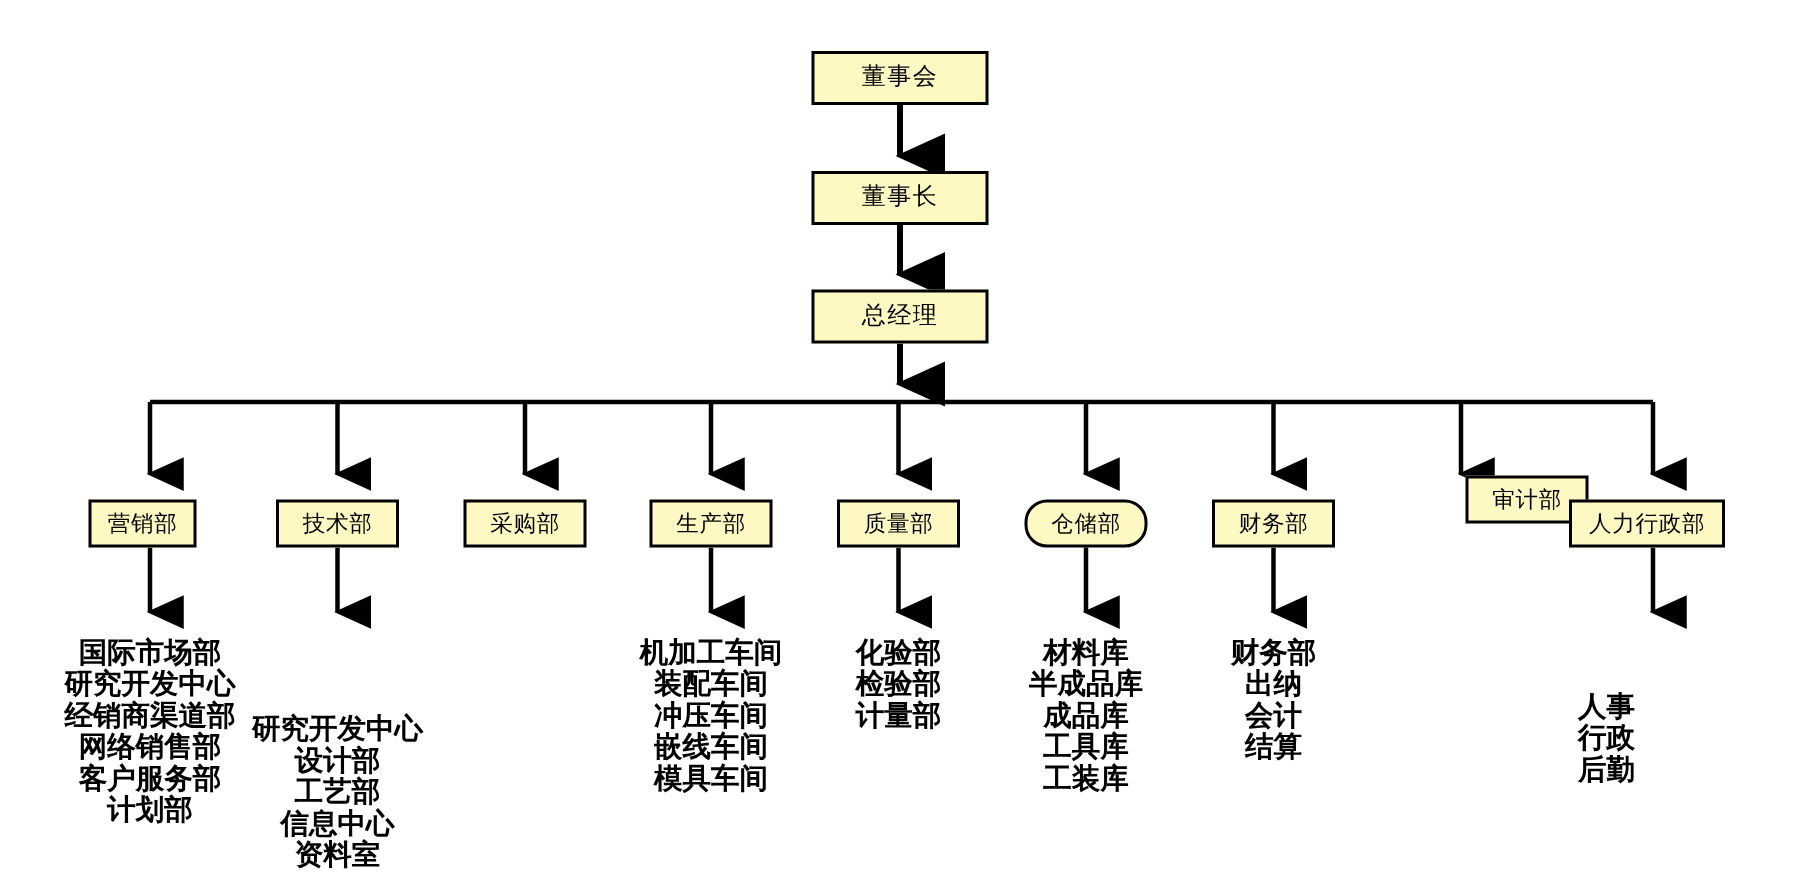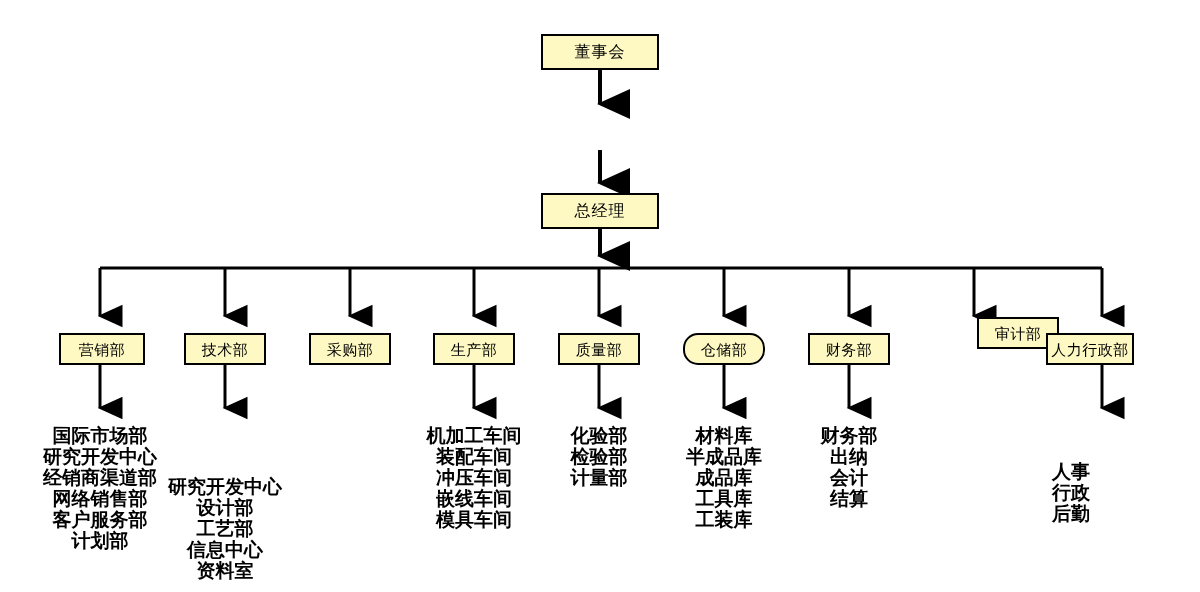--- a/index.html
+++ b/index.html
@@ -96,25 +96,28 @@
     <line x1="474" y1="365" x2="474" y2="408" stroke="#000000" stroke-width="3" marker-end="url(#arrow)"></line>
     <line x1="599" y1="365" x2="599" y2="408" stroke="#000000" stroke-width="3" marker-end="url(#arrow)"></line>
     <line x1="724" y1="365" x2="724" y2="408" stroke="#000000" stroke-width="3" marker-end="url(#arrow)"></line>
     <line x1="849" y1="365" x2="849" y2="408" stroke="#000000" stroke-width="3" marker-end="url(#arrow)"></line>
     <line x1="1102" y1="365" x2="1102" y2="408" stroke="#000000" stroke-width="3" marker-end="url(#arrow)"></line>
   </svg>
 
   <div class="node top-node" style="left:541px; top:34px;">
     <span>董事会</span>
   </div>
+  <div class="node top-node" style="left:541px; top:114px;">
+    <span>董事长</span>
+  </div>
   <div class="node top-node" style="left:541px; top:193px;">
     <span>总经理</span>
   </div>
 
-  <div class="node dept-node" style="left:59px; top:333px; width:86px;">
+  <div class="node dept-node" style="left:59px; top:333px; width:72px;">
     <span>营销部</span>
   </div>
   <div class="node dept-node" style="left:184px; top:333px; width:82px;">
     <span>技术部</span>
   </div>
   <div class="node dept-node" style="left:309px; top:333px; width:82px;">
     <span>采购部</span>
   </div>
   <div class="node dept-node" style="left:433px; top:333px; width:82px;">
     <span>生产部</span>
@@ -124,21 +127,21 @@
   </div>
   <div class="node dept-node" style="left:683px; top:333px; width:82px;border-radius:15px;">
     <span>仓储部</span>
   </div>
   <div class="node dept-node" style="left:808px; top:333px; width:82px;">
     <span>财务部</span>
   </div>
   <div class="node dept-node" style="left:933px; top:317px; width:82px;margin-left:44px;">
     <span>审计部</span>
   </div>
-  <div class="node dept-node" style="left:1046px; top:333px; width:88px;align-items:center;">
+  <div class="node dept-node" style="left:1046px; top:333px; width:104px;align-items:center;">
     <span>人力行政部</span>
   </div>
 
   <div class="sub-list" style="left:100px; top:425px;">
     <div>国际市场部</div>
     <div>研究开发中心</div>
     <div>经销商渠道部</div>
     <div>网络销售部</div>
     <div>客户服务部</div>
     <div>计划部</div>

